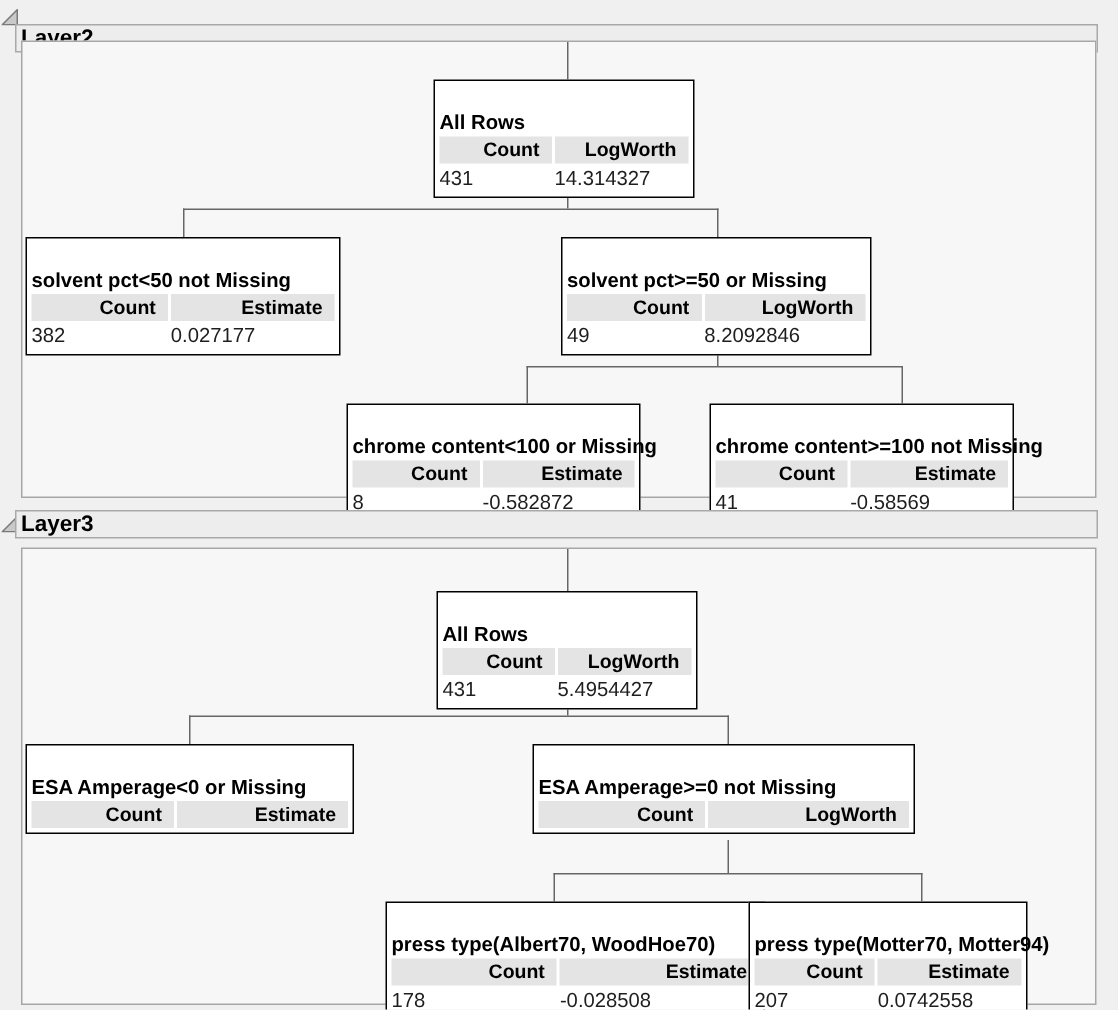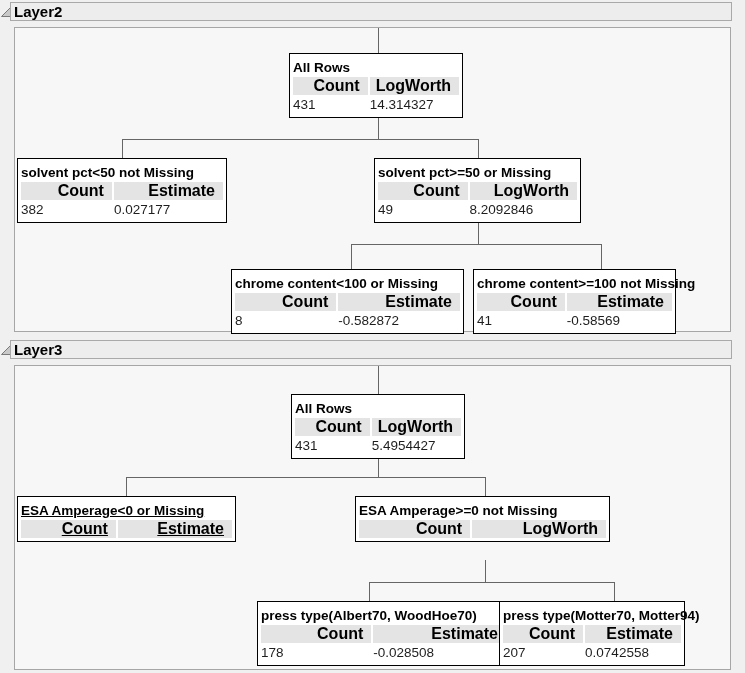--- a/index.html
+++ b/index.html
@@ -46,35 +46,35 @@
   .line{
     position:absolute;
     background:#666;
   }
   
   .node{
     position:absolute;
     background:#ffffff;
     border:1px solid #000;
     box-sizing:border-box;
-    padding:4px 3px 3px 3px;
+    padding:18px 3px 3px 3px;
   }
   .node-title{
     font-size:13.5px;font-weight:bold;color:#000;
     line-height:19px;white-space:nowrap;
   }
   .node-row{
     display:flex;gap:2px;line-height:18px;
   }
   .node-row .c1{flex:0 0 45%;}
   .node-row .c2{flex:1 1 auto;}
   .node-head .cell{
     background:#e4e4e4;
     font-weight:bold;color:#000;
-    font-size:16px;
+    font-size:13px;
     text-align:right;
     padding-right:8px;
     box-sizing:border-box;
   }
   .node-vals .cell{
     font-size:13.5px;color:#1e1e1e;
     padding-right:8px;
     box-sizing:border-box;
     margin-top:1px;
   }
@@ -82,21 +82,21 @@
 </head>
 <body>
 
 <div id="app">
 
   <span class="disclosure" style="top:6px;">
     <svg width="11" height="11" viewBox="0 0 11 11">
         <polygon points="0.5,10.5 10.5,0.5 10.5,10.5" fill="#c9c9c9" stroke="#7a7a7a" stroke-width="1"></polygon>
       </svg>
   </span>
-  <div class="outline-bar" style="top:2px;">
+  <div class="outline-bar" style="top:16px;">
     <span class="outline-title">Layer2</span>
   </div>
 
   <div class="panel" style="top:27px;height:305px;">
     <div class="panel-inner">
 
       <div class="line" style="left:363px;top:0;width:1px;height:25px;"></div>
       <div class="line" style="left:363px;top:89px;width:1px;height:22px;"></div>
       <div class="line" style="left:107px;top:111px;width:357px;height:1px;"></div>
       <div class="line" style="left:107px;top:111px;width:1px;height:19px;"></div>
@@ -135,21 +135,21 @@
         <div class="node-row node-head">
           <div class="cell c1">Count</div>
           <div class="cell c2">LogWorth</div>
         </div>
         <div class="node-row node-vals">
           <div class="cell c1">49</div>
           <div class="cell c2">8.2092846</div>
         </div>
       </div>
 
-      <div class="node" style="left:216px;top:241px;width:233px;">
+      <div class="node" style="left:216px;top:241px;width:196px;">
         <div class="node-title">chrome content&lt;100 or Missing</div>
         <div class="node-row node-head">
           <div class="cell c1">Count</div>
           <div class="cell c2">Estimate</div>
         </div>
         <div class="node-row node-vals">
           <div class="cell c1">8</div>
           <div class="cell c2">-0.582872</div>
         </div>
       </div>
@@ -195,21 +195,21 @@
         <div class="node-row node-head">
           <div class="cell c1">Count</div>
           <div class="cell c2">LogWorth</div>
         </div>
         <div class="node-row node-vals">
           <div class="cell c1">431</div>
           <div class="cell c2">5.4954427</div>
         </div>
       </div>
 
-      <div class="node" style="left:2px;top:130px;width:219px;text-decoration:underline;">
+      <div class="node" style="left:2px;top:130px;width:219px;">
         <div class="node-title">ESA Amperage&lt;0 or Missing</div>
         <div class="node-row node-head">
           <div class="cell c1">Count</div>
           <div class="cell c2">Estimate</div>
         </div>
       </div>
 
       <div class="node" style="left:340px;top:130px;width:255px;">
         <div class="node-title">ESA Amperage&gt;=0 not Missing</div>
         <div class="node-row node-head">

